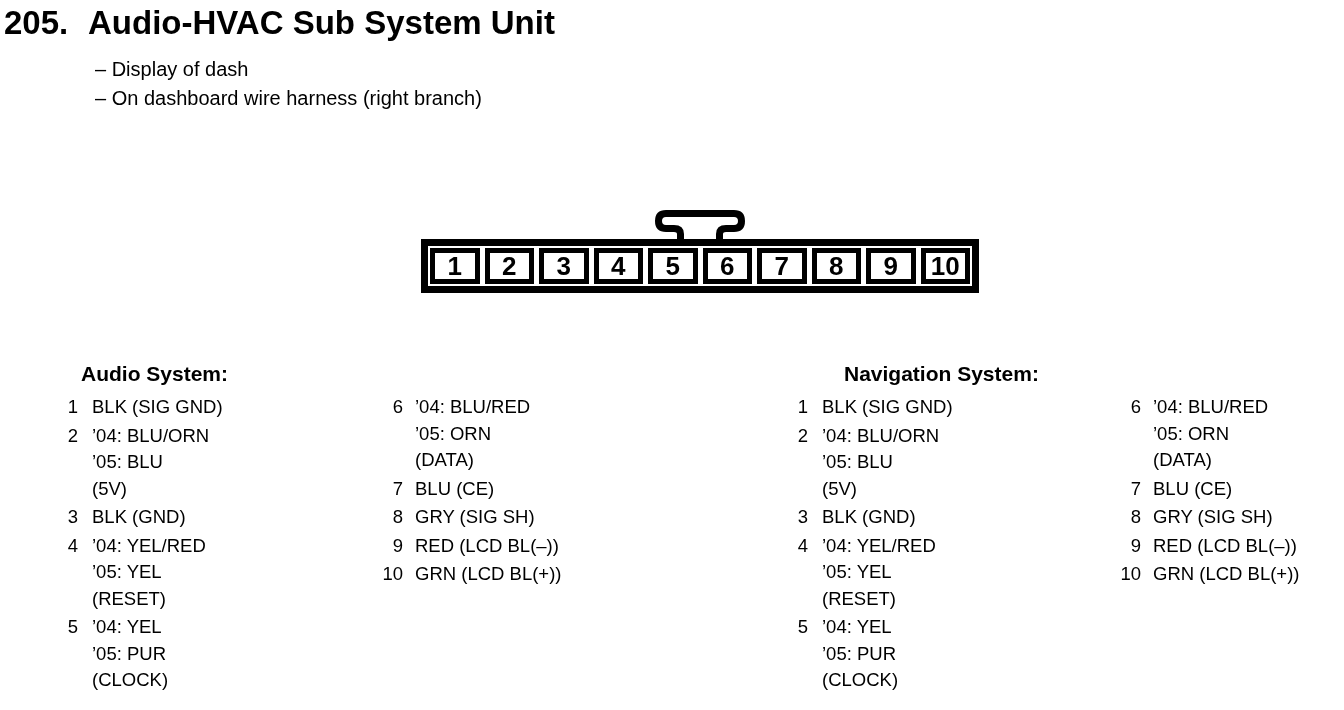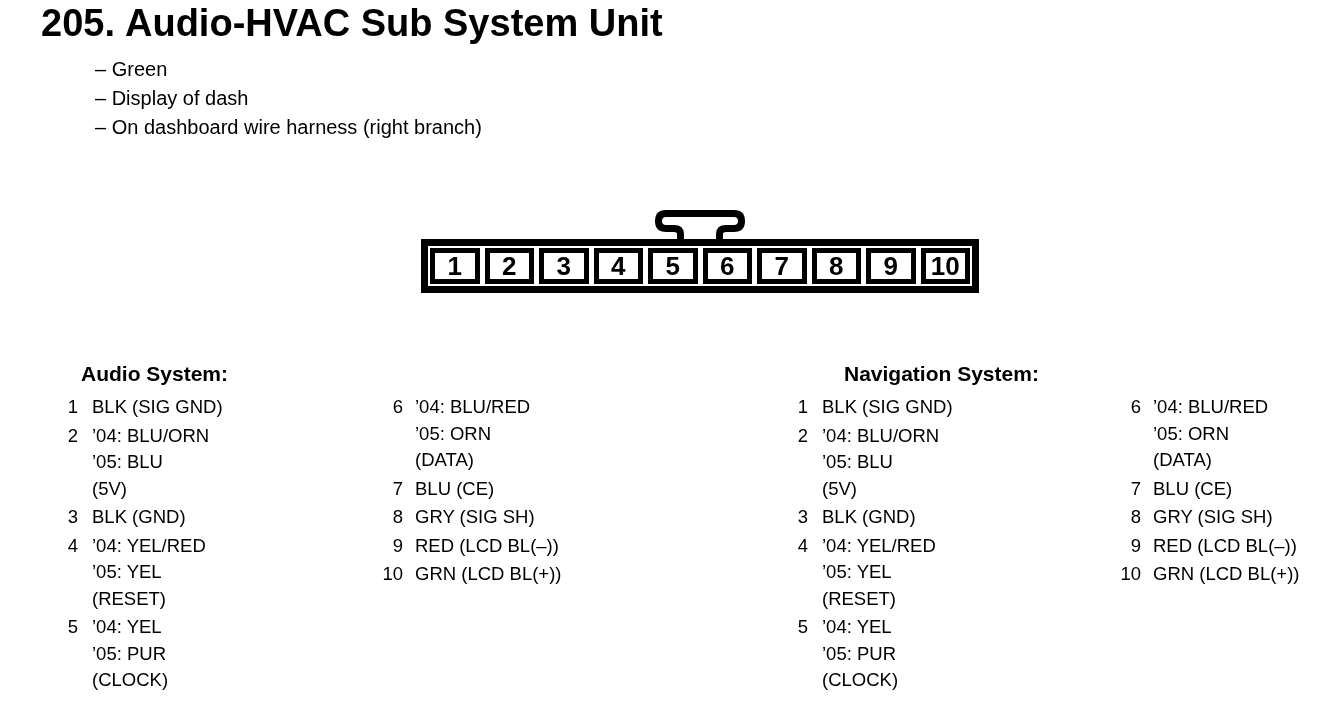--- a/index.html
+++ b/index.html
@@ -15,25 +15,24 @@
     color: #000000;
     font-family: "Liberation Sans", "DejaVu Sans", sans-serif;
     overflow: hidden;
   }
   
   .title {
     position: absolute;
     left: 4px;
     top: 3px;
     display: flex;
-    font-size: 38px;
+    font-size: 33px;
     font-weight: bold;
     line-height: 40px;
     white-space: nowrap;
-    margin-left: 37px;
   }
   .title .num { width: 84px; }
   
   .notes {
     position: absolute;
     left: 95px;
     top: 55px;
     font-size: 20px;
     line-height: 29px;
     white-space: nowrap;
@@ -112,21 +111,20 @@
 <body>
 
 <div class="page">
 
   <div class="title">
     <span class="num">205.</span>
     <span>Audio-HVAC Sub System Unit</span>
   </div>
 
   <div class="notes">
-      <div class="note">– Green</div>
       <div class="note">– Display of dash</div>
       <div class="note">– On dashboard wire harness (right branch)</div>
     </div>
 
   <svg class="tab-svg" viewBox="0 0 100 40" xmlns="http://www.w3.org/2000/svg">
     <path d="M30.5 40 V28 Q30.5 22.5 24 22.5 H16 Q8.5 22.5 8.5 15 Q8.5 7.5 16 7.5 H84 Q91.5 7.5 91.5 15 Q91.5 22.5 84 22.5 H76 Q69.5 22.5 69.5 28 V40" fill="#ffffff" stroke="#000000" stroke-width="7" stroke-linejoin="round"></path>
   </svg>
 
   <div class="connector">
       <div class="cell">1</div>

